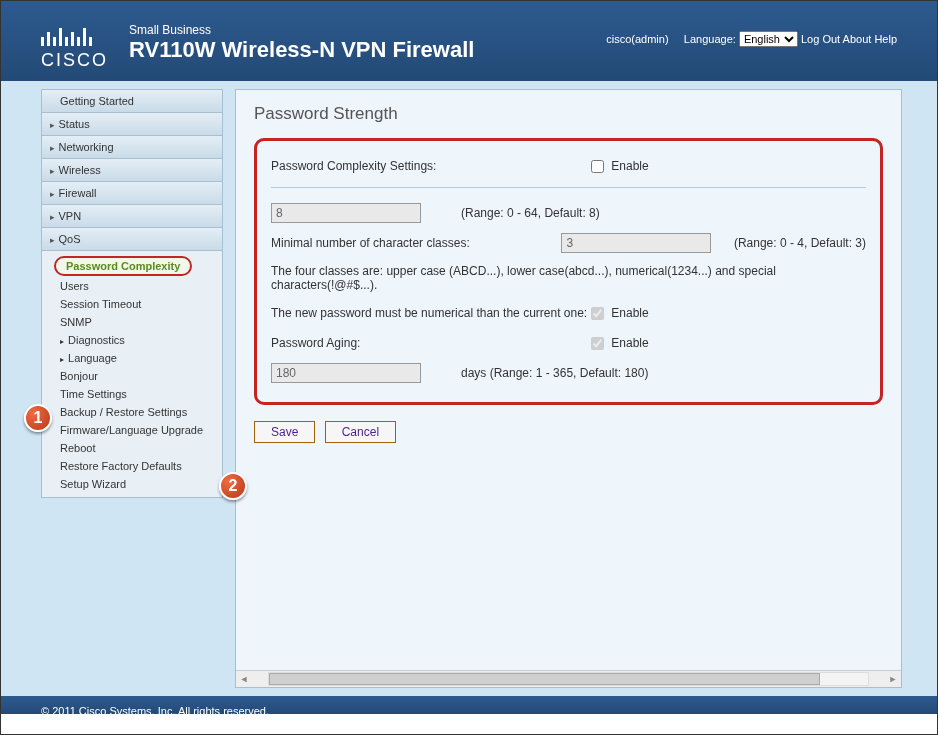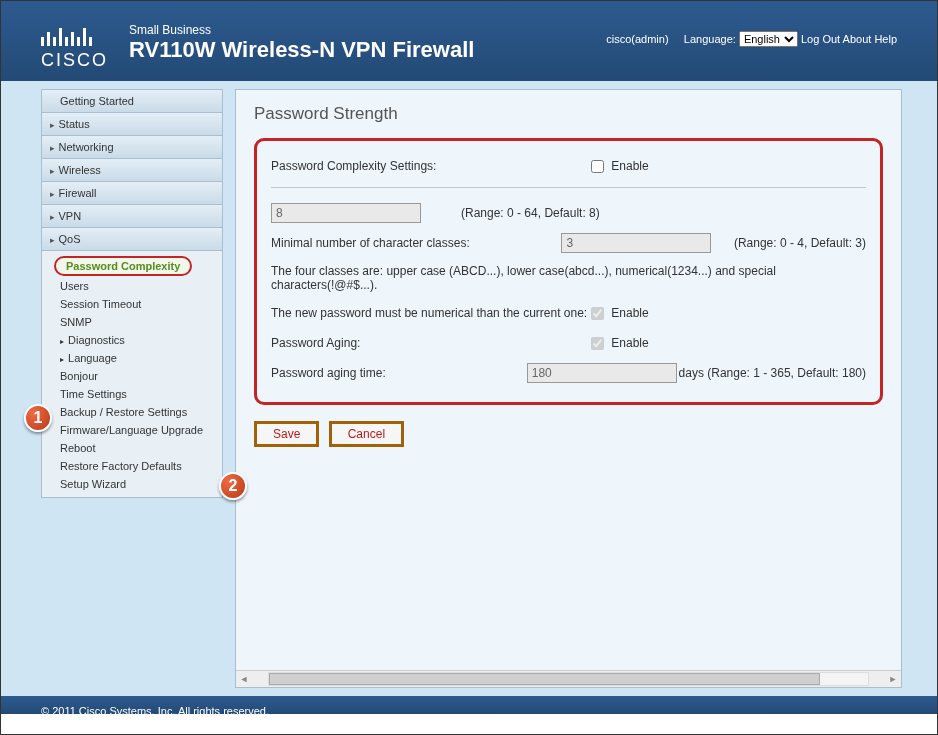--- a/index.html
+++ b/index.html
@@ -33,21 +33,21 @@
 .row { display: flex; align-items: center; min-height: 30px; font-size: 12px; color: #333; }
 .row .label { width: 320px; }
 .row .control { width: 190px; }
 .row .hint { flex: 1; white-space: nowrap; }
 .divider { border: none; border-top: 1px solid #b8ccd9; margin: 6px 0 10px; }
 input[type=text] { width: 150px; padding: 2px 4px; border: 1px solid #999; background: #e9e9e9; color: #666; font-size: 12px; }
 input[type=checkbox] { vertical-align: middle; margin-right: 4px; }
 input[type=checkbox]:disabled { accent-color: #999; }
 .note { font-size: 12px; color: #333; margin: 6px 0; }
 .buttons { margin-top: 16px; }
-.btn { padding: 3px 16px; border: 3px solid #a16207; background: #f6f6f6; color: #b91c1c; font-size: 12px; margin-right: 6px; cursor: pointer; }
+.btn { padding: 3px 16px; border: 1px solid #a16207; background: #f6f6f6; color: #4c1d95; font-size: 12px; margin-right: 6px; cursor: pointer; }
 .badge { position: absolute; width: 28px; height: 28px; border-radius: 50%; background: radial-gradient(circle at 30% 30%, #f06b42, #b83818); border: 2px solid #fff; color: #fff; font-weight: bold; font-size: 16px; display: flex; align-items: center; justify-content: center; box-shadow: 0 2px 3px rgba(0,0,0,.4); z-index: 50; }
 .badge-1 { left: 24px; top: 404px; }
 .badge-2 { left: 219px; top: 472px; }
 .footer { background: linear-gradient(#2d5a8f, #234a76); height: 15px; color: #fff; font-size: 11px; padding: 9px 40px; }
 .hscroll { position: absolute; left: 0; right: 0; bottom: 0; height: 17px; background: #eee; border-top: 1px solid #ccc; display: flex; align-items: center; }
 .hscroll .track { flex: 1; height: 14px; background: #f4f4f4; border: 1px solid #ddd; margin: 0 16px; position: relative; }
 .hscroll .thumb { position: absolute; left: 0; top: 0; bottom: 0; width: 92%; background: #cfcfcf; border: 1px solid #aaa; }
 .hscroll .arr { width: 16px; text-align: center; color: #888; font-size: 9px; }
 </style>
 </head>
@@ -130,21 +130,20 @@
       <div class="note">The four classes are: upper case (ABCD...), lower case(abcd...), numerical(1234...) and special characters(!@#$...).</div>
       <div class="row">
         <div class="label">The new password must be numerical than the current one:</div>
         <div class="control"><input type="checkbox" checked="" disabled="" style=""> <span>Enable</span></div>
       </div>
       <div class="row">
         <div class="label">Password Aging:</div>
         <div class="control"><input type="checkbox" checked="" disabled="" style=""> <span>Enable</span></div>
       </div>
       <div class="row">
-        <div class="label">Password aging time:</div>
         <div class="control"><input type="text" disabled="" value="180" style=""></div>
         <div class="hint">days (Range: 1 - 365, Default: 180)</div>
       </div>
     </div>
 
     <div class="buttons">
       <button class="btn">Save</button>
       <button class="btn">Cancel</button>
     </div>
 

